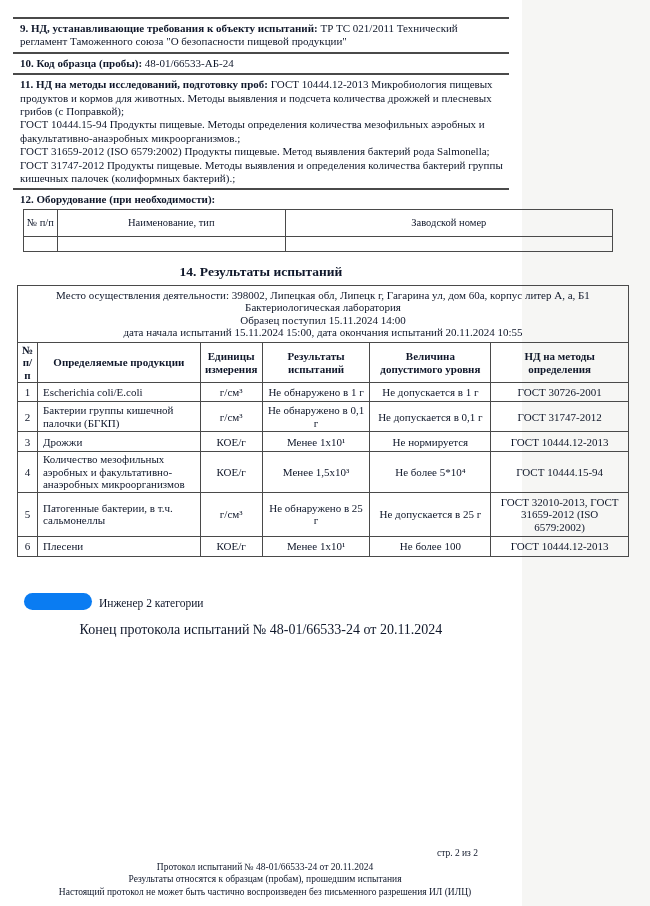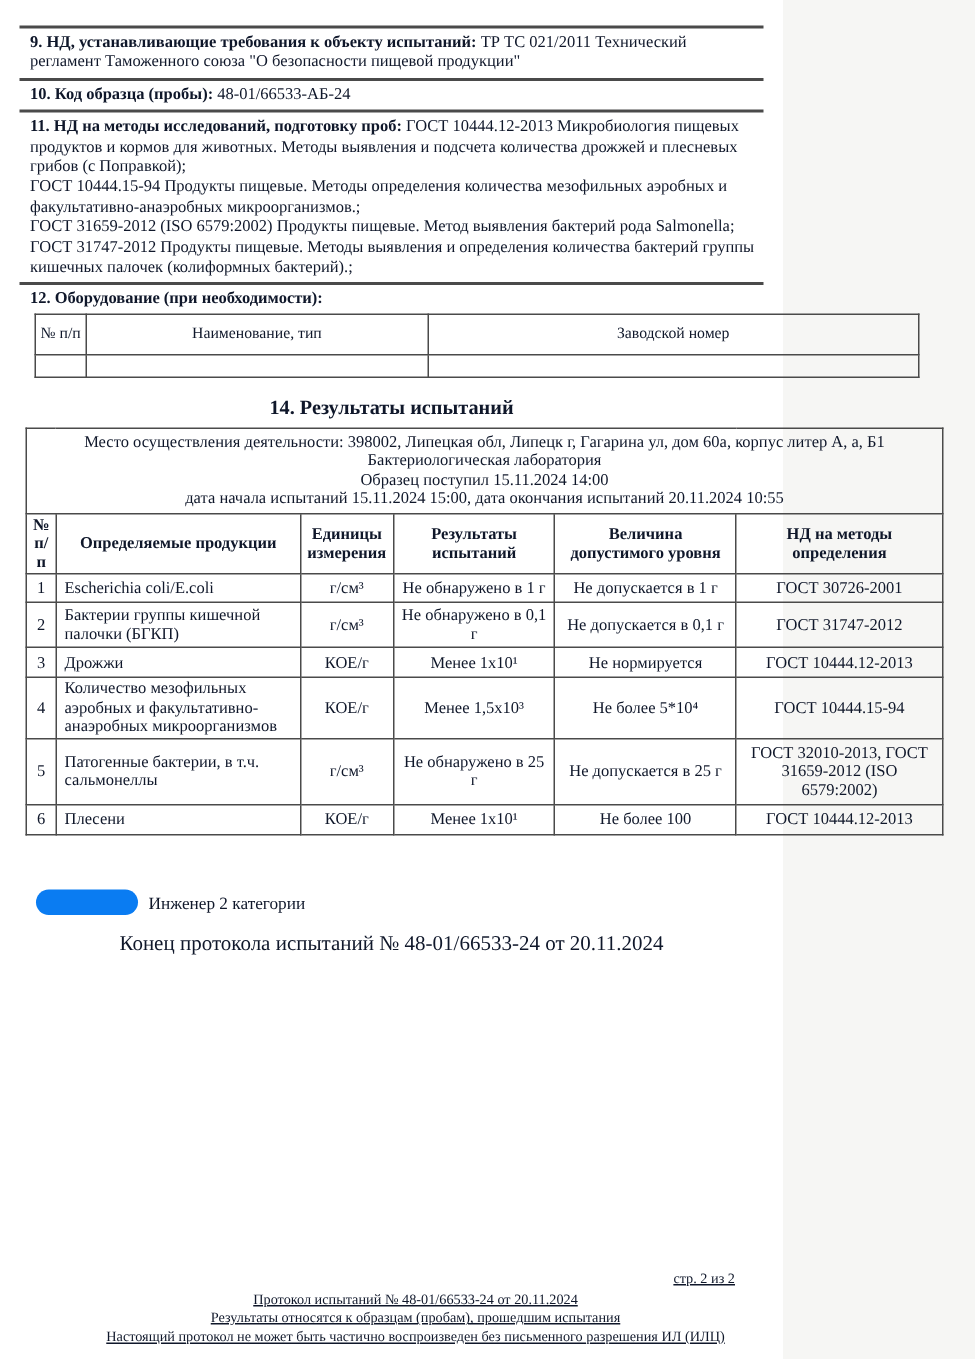--- a/index.html
+++ b/index.html
@@ -44,21 +44,21 @@
   .c-r4 { width:108px; } .c-r5 { width:121px; } .c-r6 { width:138px; }
 
   .signoff { margin:36px 0 0 11px; font-size:11.5px; line-height:14px; }
   .sign-row { margin-top:3px; display:flex; align-items:flex-end; }
   .redaction-pill {
     display:inline-block; width:68px; height:17px; border-radius:9px;
     background:#0a7cf2; margin-right:7px;
   }
   .end-line { text-align:center; font-size:14px; margin-top:12px; }
 
-  .footer { position:absolute; left:16px; bottom:8px; width:100%; font-size:9.5px; line-height:12.5px;text-decoration:underline; }
+  .footer { position:absolute; left:4px; bottom:8px; width:100%; font-size:9.5px; line-height:12.5px; }
   .footer .pagenum { text-align:right; padding-right:48px; margin-bottom:1px; }
   .footer .fl { text-align:center; }
 </style>
 </head>
 <body>
 
 <div class="page">
   <div class="content">
 
     <div class="form-rows">

